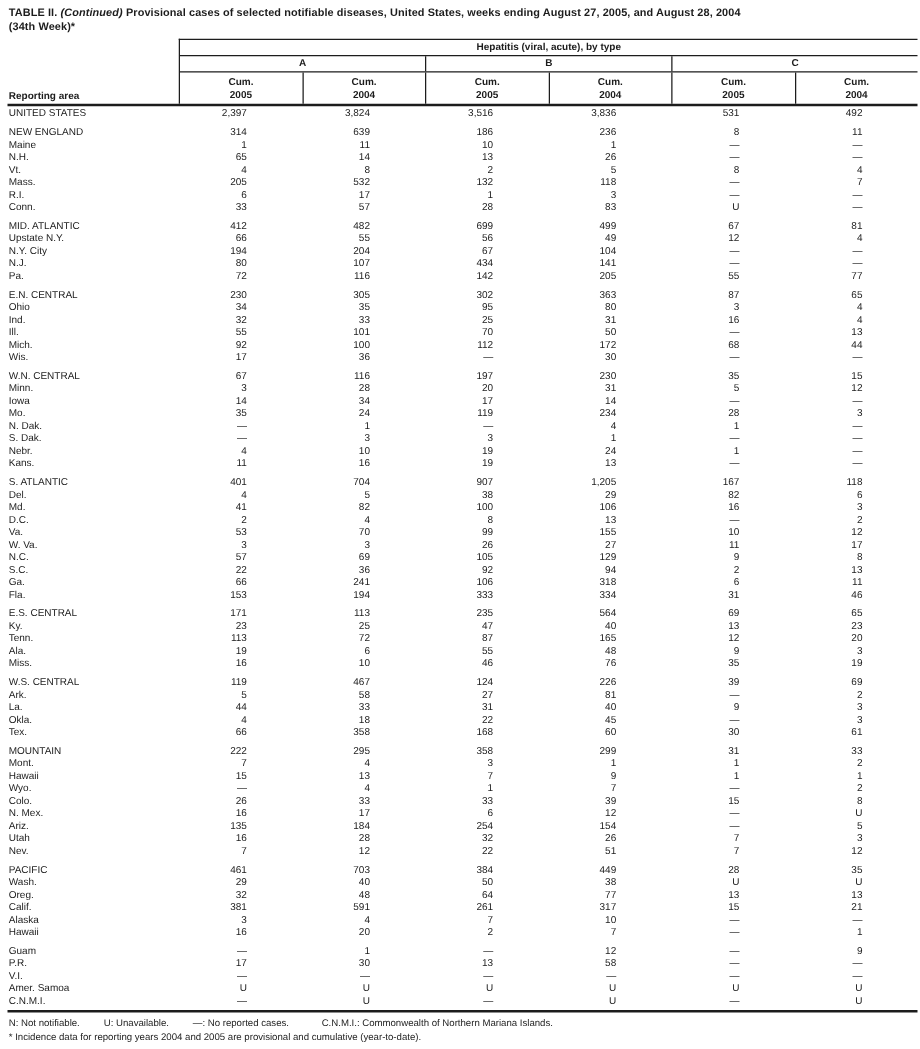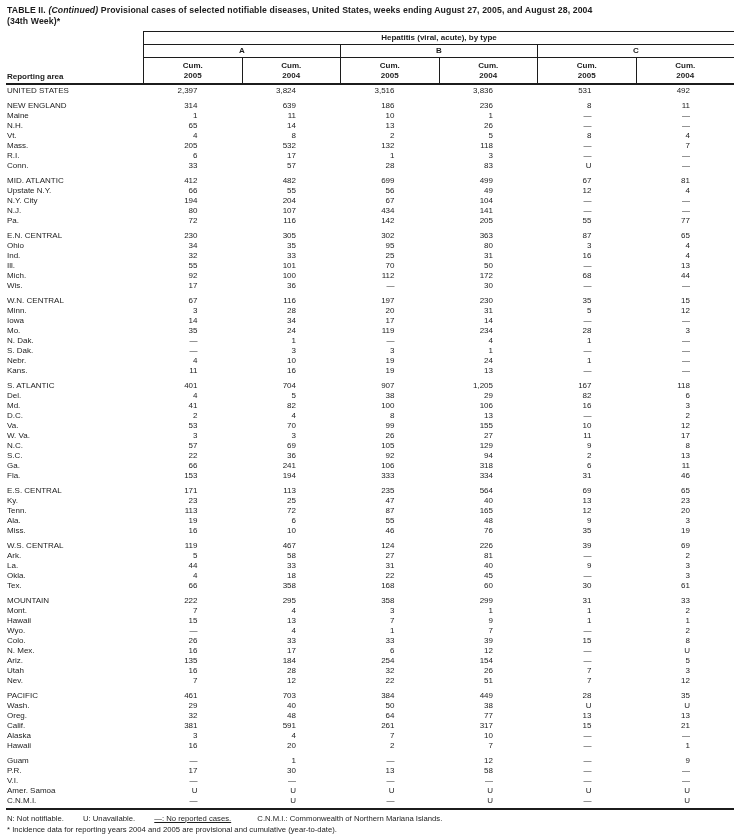--- a/index.html
+++ b/index.html
@@ -44,21 +44,21 @@
   .tbody { padding-top:1px; }
   .trow { display:grid; grid-template-columns:137px repeat(6,1fr); height:10px; font-size:8px; line-height:10px; white-space:nowrap; }
   .trow .area { padding-left:1px; overflow:visible; }
   .trow .val { text-align:right; padding-right:44px; }
   .section-gap { height:5px; }
 
   
   .bottom-rule { border-top:2px solid #1c1c1c; margin-top:2px; }
   .fn { margin:4px 4px 0 7px; font-size:7.7px; line-height:10.5px; }
   .fn-legend span { margin-right:17px; }
-  .fn-legend span:nth-child(3) { margin-right:24px;text-decoration:underline; }
+  .fn-legend span:nth-child(3) { margin-right:24px; }
 </style>
 </head>
 <body>
 
 <div class="page">
 
   <div class="title-block">
     <span>TABLE II.</span>
     <span class="cont">(Continued)</span>
     <span>Provisional cases of selected notifiable diseases, United States, weeks ending August 27, 2005, and August 28, 2004</span>

